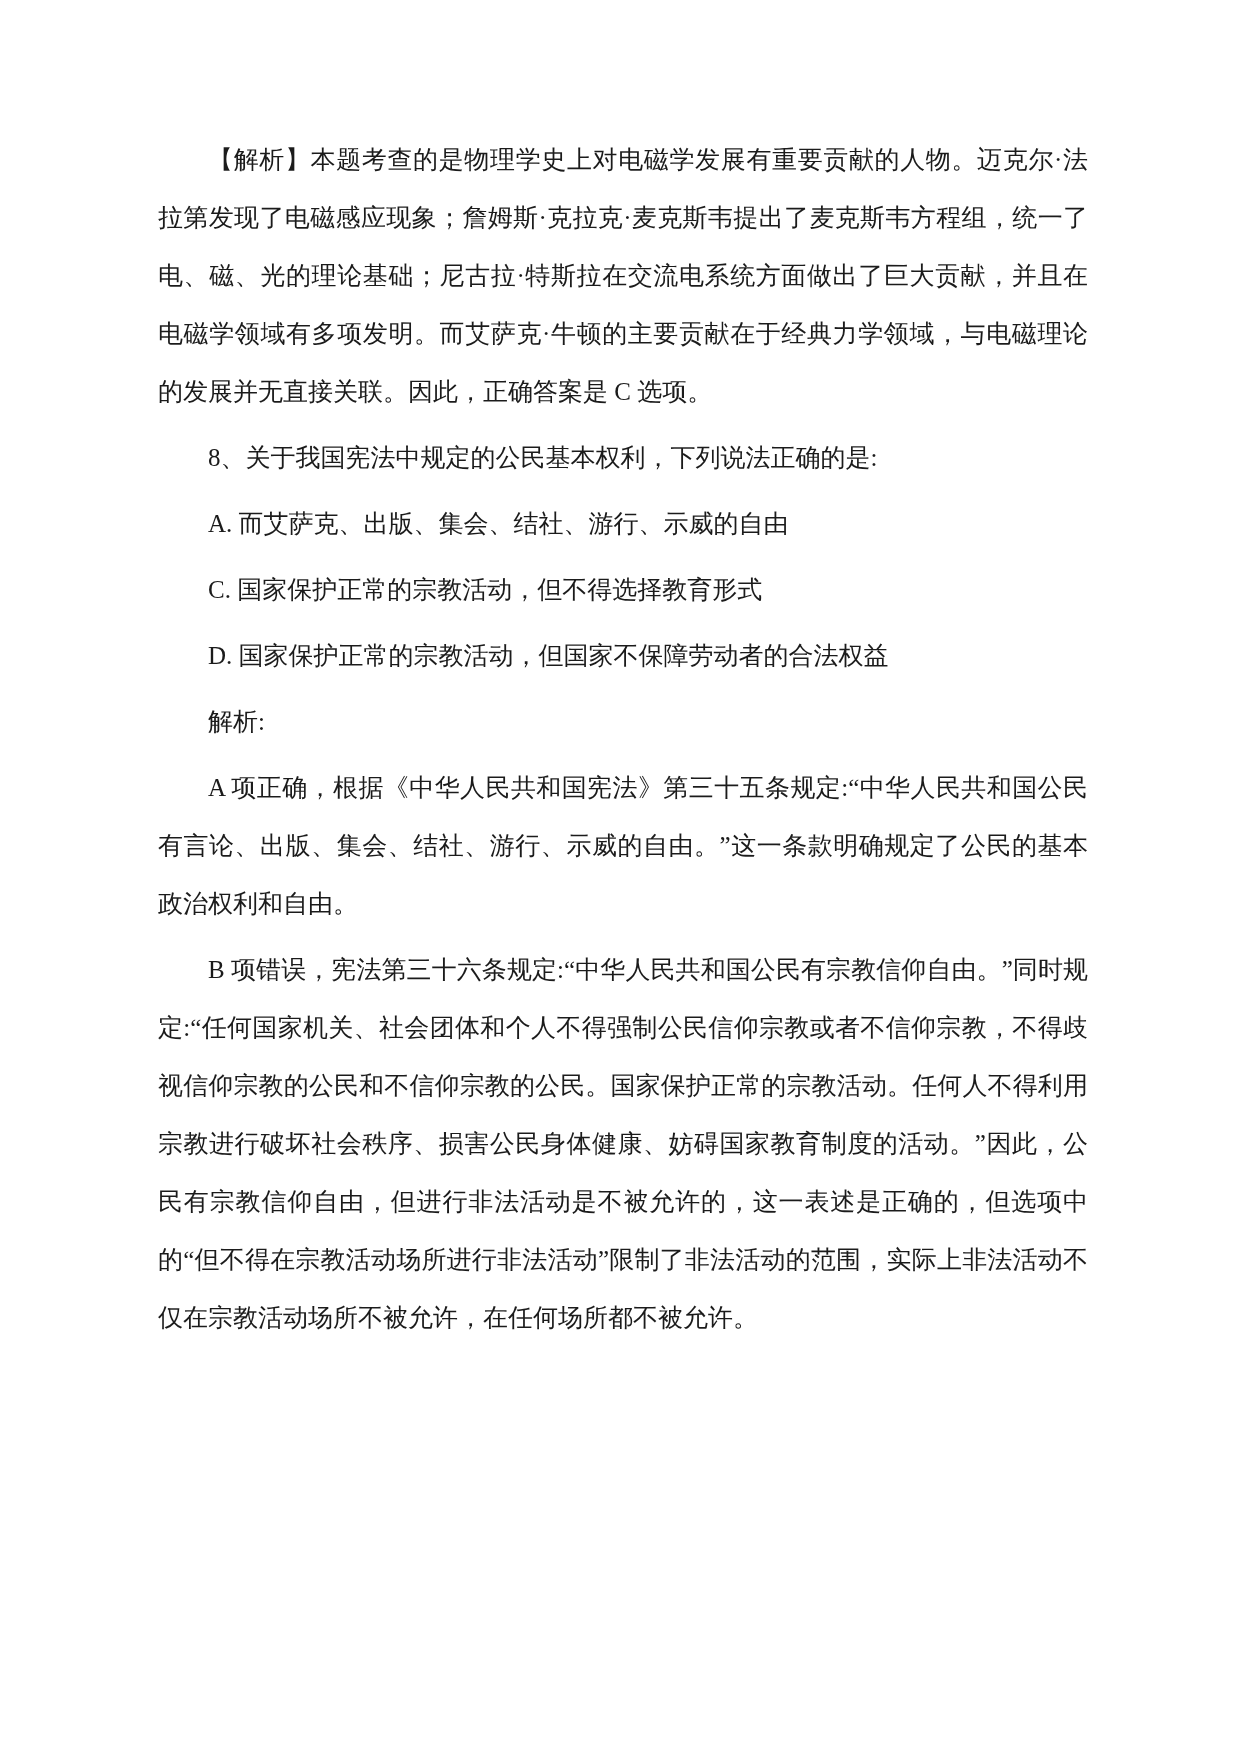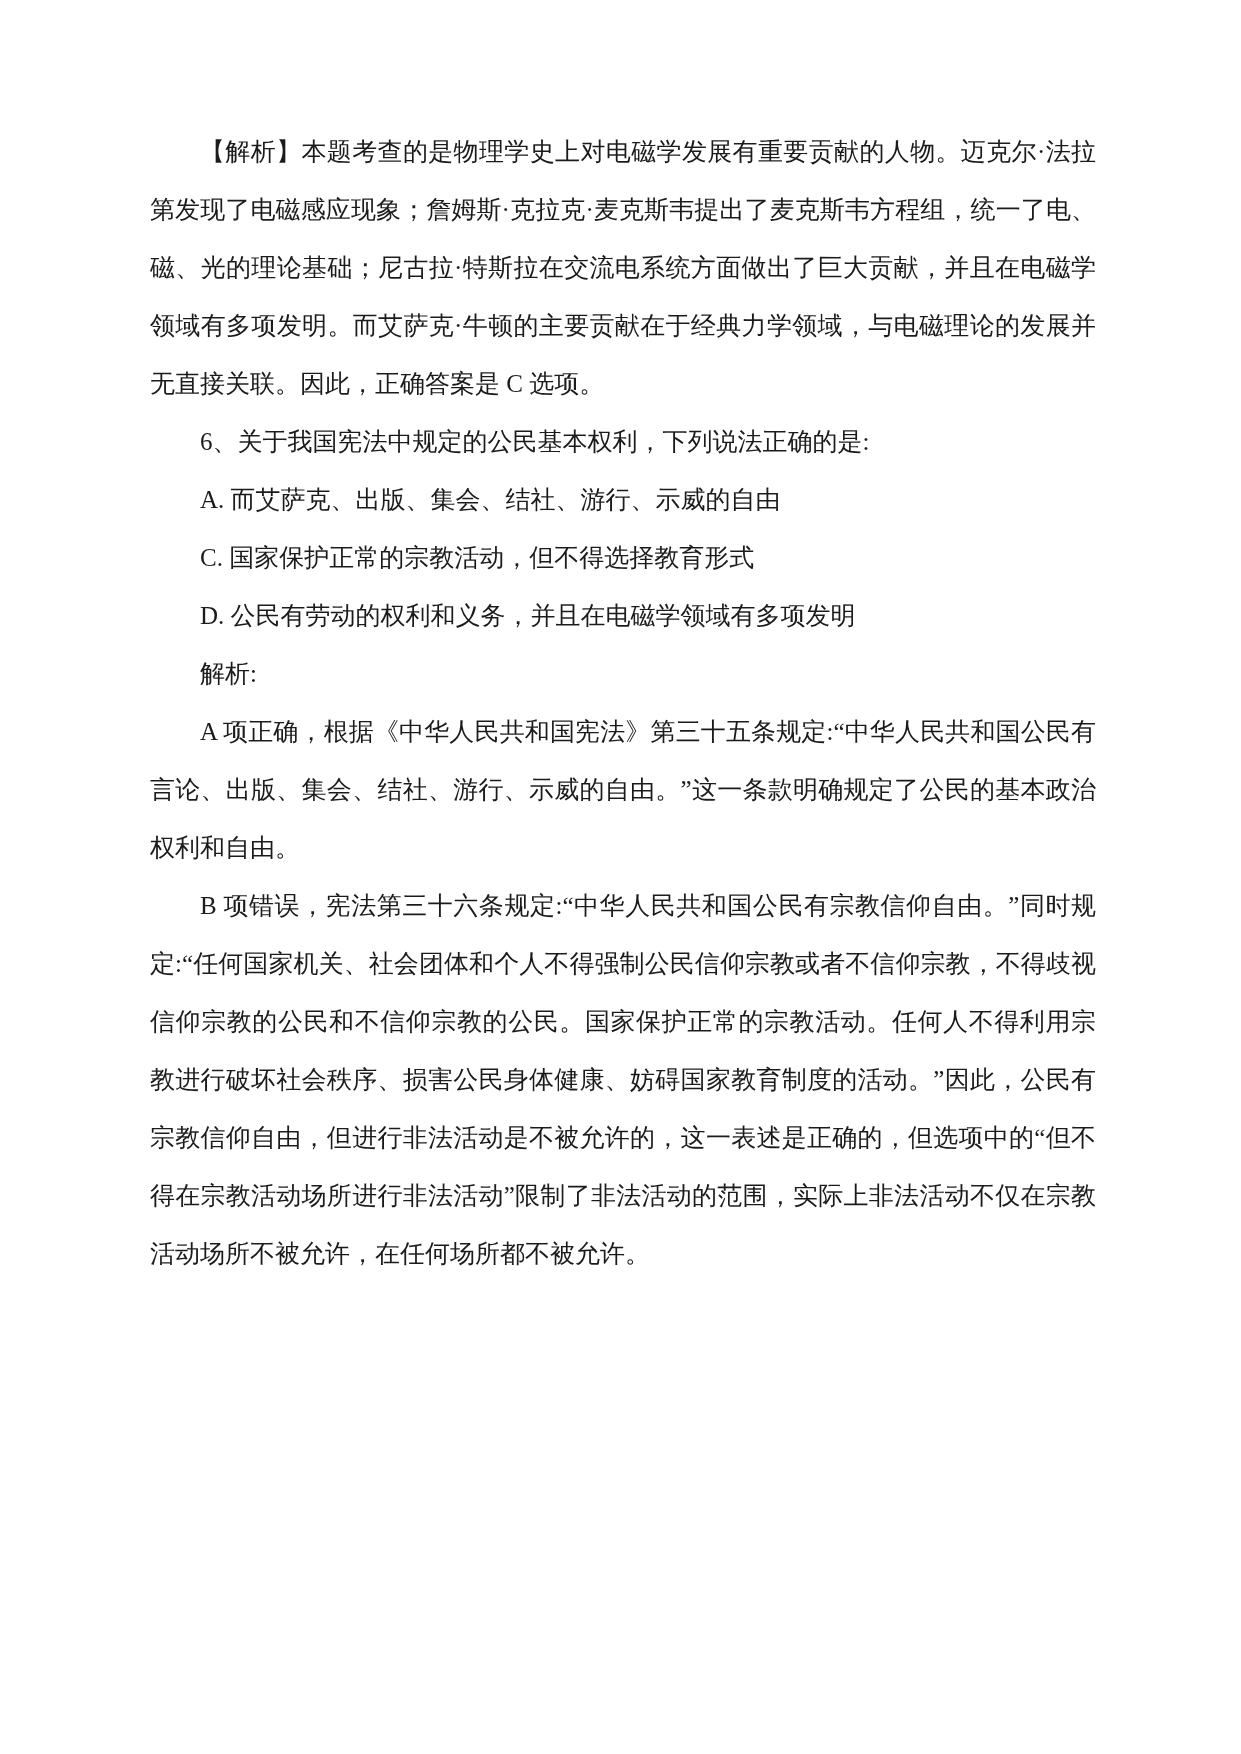--- a/index.html
+++ b/index.html
@@ -10,36 +10,36 @@
   .page {
     position: relative;
     width: 1241px;
     height: 1754px;
     box-sizing: border-box;
     background: #ffffff;
     padding: 123px 145px 0 150px;
     overflow: hidden;
   }
   .para {
-    margin: 0;
+    margin: 8px;
     padding: 0;
     font-family: "Liberation Serif", "DejaVu Serif", serif;
     font-size: 25px;
     line-height: 58px;
     color: #1b1b1b;
     text-align: justify;
     text-indent: 2em;
     word-break: break-all;
   }
 </style>
 </head>
 <body>
 
 <div class="page">
   <p class="para">【解析】本题考查的是物理学史上对电磁学发展有重要贡献的人物。迈克尔·法拉第发现了电磁感应现象；詹姆斯·克拉克·麦克斯韦提出了麦克斯韦方程组，统一了电、磁、光的理论基础；尼古拉·特斯拉在交流电系统方面做出了巨大贡献，并且在电磁学领域有多项发明。而艾萨克·牛顿的主要贡献在于经典力学领域，与电磁理论的发展并无直接关联。因此，正确答案是 C 选项。</p>
-  <p class="para">6、关于我国宪法中规定的公民基本权利，下列说法正确的是:</p>
+  <p class="para">8、关于我国宪法中规定的公民基本权利，下列说法正确的是:</p>
   <p class="para">A. 而艾萨克、出版、集会、结社、游行、示威的自由</p>
   <p class="para">C. 国家保护正常的宗教活动，但不得选择教育形式</p>
-  <p class="para">D. 公民有劳动的权利和义务，并且在电磁学领域有多项发明</p>
+  <p class="para">D. 国家保护正常的宗教活动，但国家不保障劳动者的合法权益</p>
   <p class="para">解析:</p>
   <p class="para">A 项正确，根据《中华人民共和国宪法》第三十五条规定:“中华人民共和国公民有言论、出版、集会、结社、游行、示威的自由。”这一条款明确规定了公民的基本政治权利和自由。</p>
   <p class="para">B 项错误，宪法第三十六条规定:“中华人民共和国公民有宗教信仰自由。”同时规定:“任何国家机关、社会团体和个人不得强制公民信仰宗教或者不信仰宗教，不得歧视信仰宗教的公民和不信仰宗教的公民。国家保护正常的宗教活动。任何人不得利用宗教进行破坏社会秩序、损害公民身体健康、妨碍国家教育制度的活动。”因此，公民有宗教信仰自由，但进行非法活动是不被允许的，这一表述是正确的，但选项中的“但不得在宗教活动场所进行非法活动”限制了非法活动的范围，实际上非法活动不仅在宗教活动场所不被允许，在任何场所都不被允许。</p>
 </div>
 
 </body></html>

